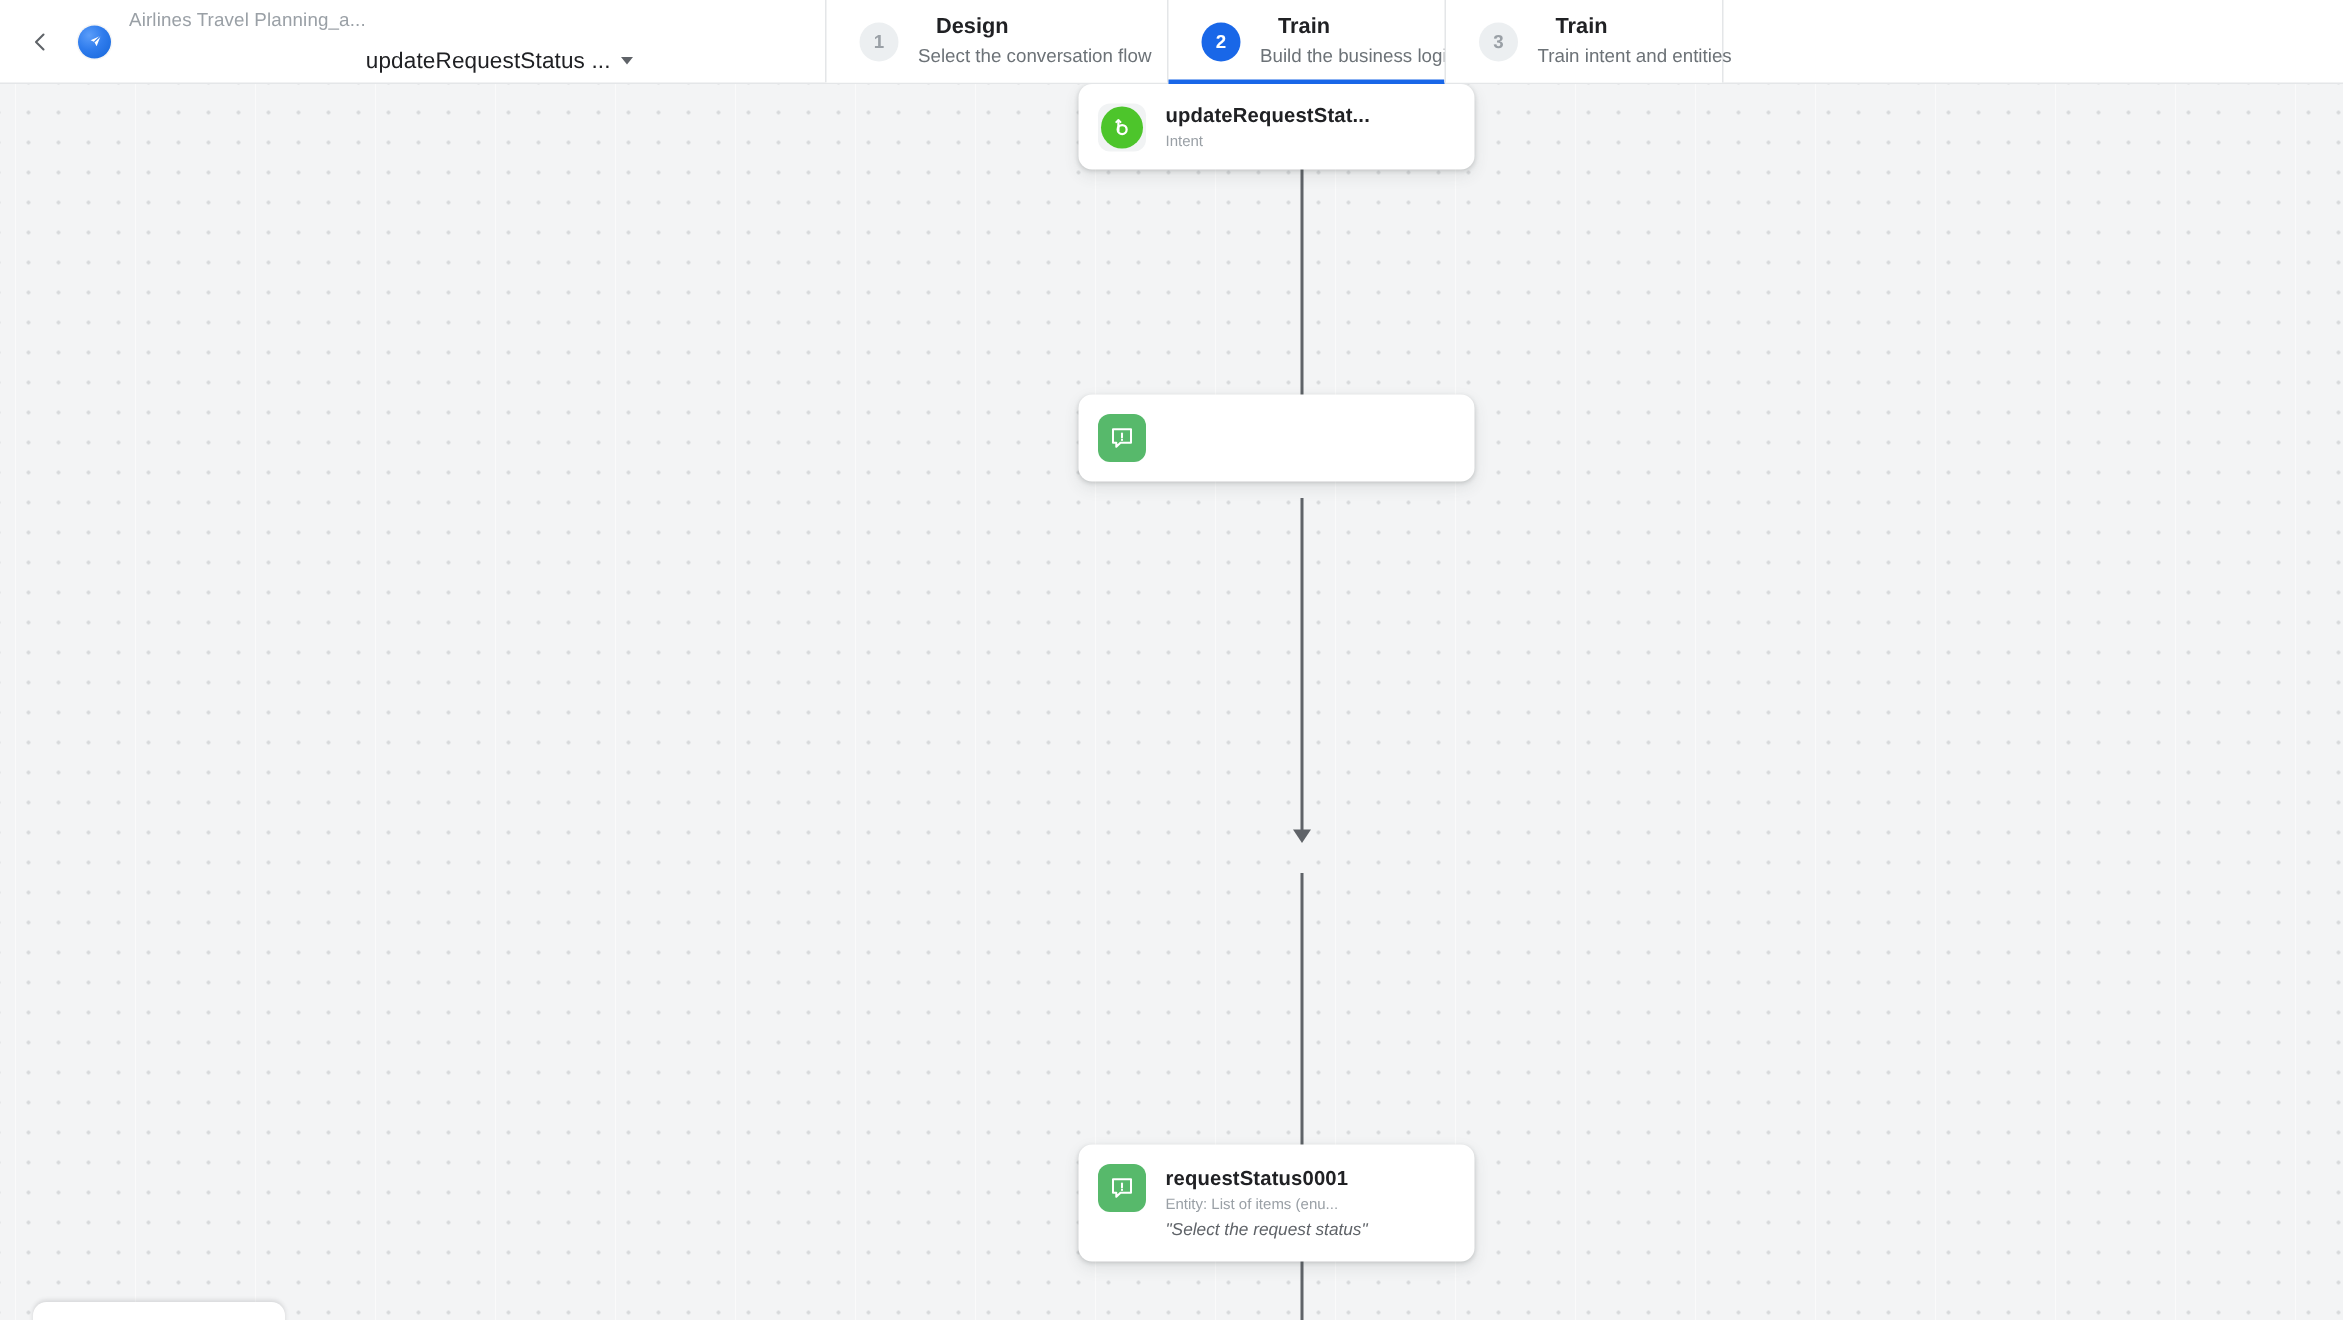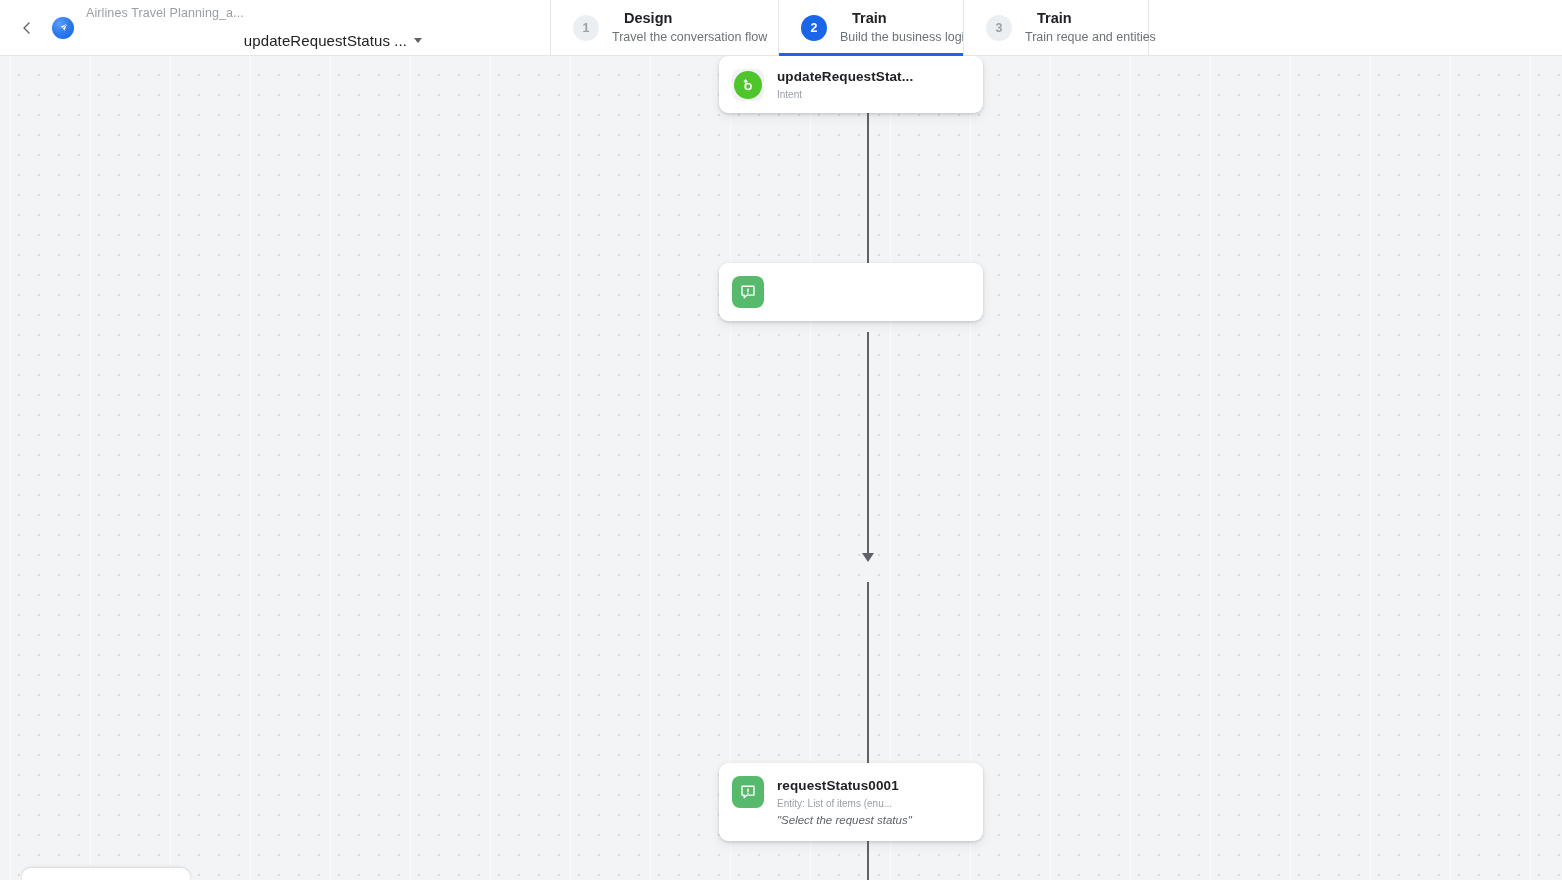--- a/index.html
+++ b/index.html
@@ -265,39 +265,39 @@
       </div>
     </div>
   </div>
 
   <div class="steps">
 
     <div class="step w1">
       <div class="step-num">1</div>
       <div class="step-text">
         <div class="step-title">Design</div>
-        <div class="step-sub">Travel the conversation flow</div>
+        <div class="step-sub">Select the conversation flow</div>
       </div>
       <div class="step-underline"></div>
     </div>
 
     <div class="step w2 active">
       <div class="step-num">2</div>
       <div class="step-text">
         <div class="step-title">Train</div>
         <div class="step-sub">Build the business logic</div>
       </div>
       <div class="step-underline"></div>
     </div>
 
     <div class="step w3">
       <div class="step-num">3</div>
       <div class="step-text">
         <div class="step-title">Train</div>
-        <div class="step-sub">Train reque and entities</div>
+        <div class="step-sub">Train intent and entities</div>
       </div>
       <div class="step-underline"></div>
     </div>
 
   </div>
 
   <div class="topbar-rest"></div>
 </div>
 
 <div class="canvas">

